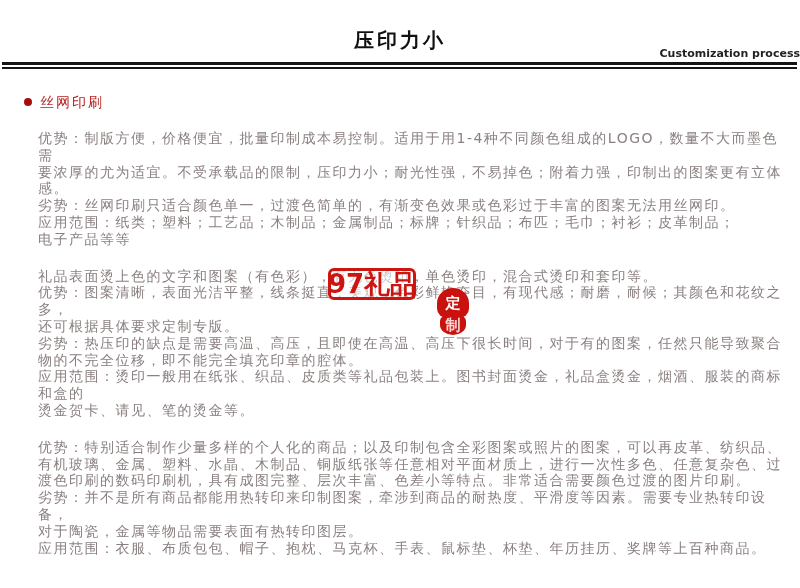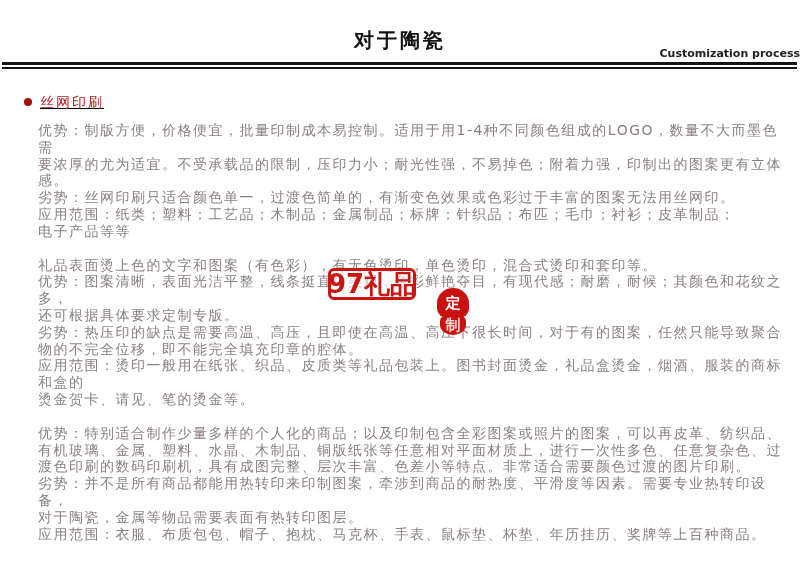--- a/index.html
+++ b/index.html
@@ -39,37 +39,36 @@
   }
 
   
   .content { padding: 0 18px 0 24px; }
   .section { margin-top: 25px; }
   .section + .section { margin-top: 17px; }
   .section-title-row {
     display: flex;
     align-items: center;
     line-height: 16px;
-    text-decoration: underline;
   }
   .bullet {
     width: 8px; height: 8px;
     border-radius: 50%;
     background: #a50d0d;
     margin-right: 8px;
     flex: 0 0 auto;
   }
   .section-title {
     font-size: 14px;
     color: #b42020;
     letter-spacing: 2px;
     font-weight: normal;
   }
   .section-body {
-    margin: 12px 0 0 14px;
+    margin: 20px 0 0 14px;
     font-size: 14px;
     color: #8b8080;
     letter-spacing: 1.5px;
     line-height: 16.8px;
     white-space: pre-line;
   }
 
   
   .watermark-box {
     position: absolute;
@@ -120,21 +119,21 @@
     font-size: 15px;
     font-weight: bold;
   }
 </style>
 </head>
 <body>
 
 <div class="page">
 
   <div class="header">
-    <div class="page-title">对于陶瓷</div>
+    <div class="page-title">压印力小</div>
     <div class="page-subtitle">Customization process</div>
     <div class="double-rule"></div>
   </div>
 
   <div class="content">
 
     <div class="section">
       <div class="section-title-row">
         <span class="bullet"></span>
         <span class="section-title">丝网印刷</span>

